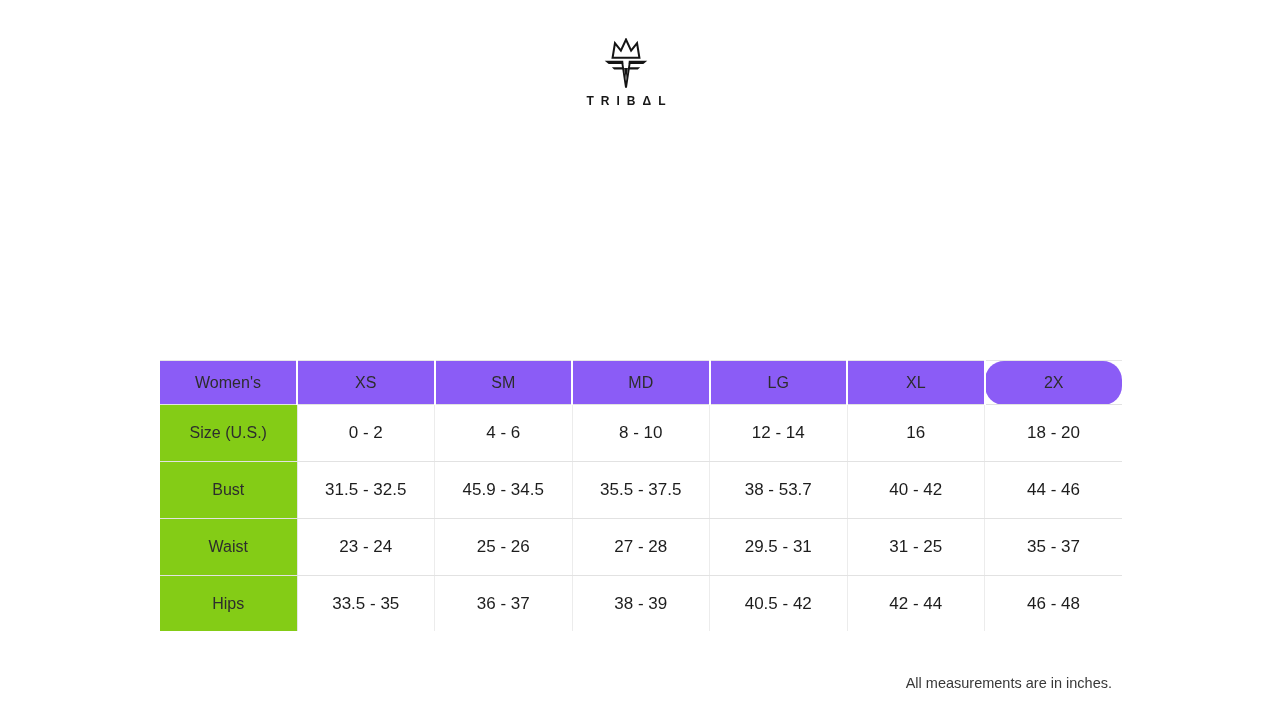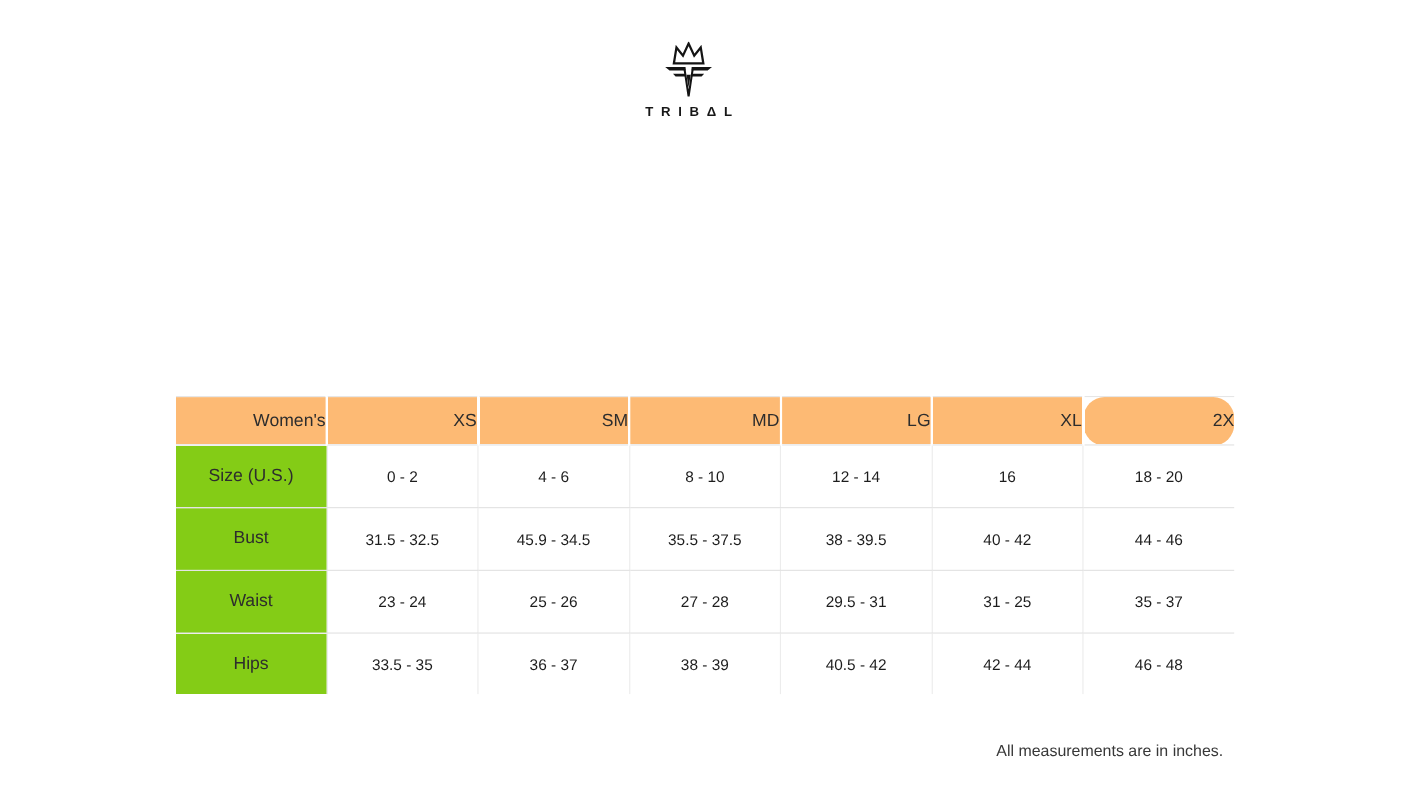--- a/index.html
+++ b/index.html
@@ -53,38 +53,37 @@
     padding: 0;
     text-align: center;
     vertical-align: middle;
     border-bottom: 1px solid #e2e2e2;
     color: #2d2d2d;
     overflow: hidden;
     white-space: nowrap;
   }
   table.size-chart thead th {
     height: 43px;
-    background: #fdba74;
+    background: #8b5cf6;
     font-weight: normal;
     font-size: 16px;
     border-right: 2px solid #ffffff;
-    text-align: right;
   }
   table.size-chart thead th:last-child { border-right: none; border-radius: 19px; }
   table.size-chart tbody th {
     height: 56px;
     background: #84cc16;
     font-weight: normal;
     font-size: 16px;
     border-right: 1px solid #e6e6e6;
   }
   table.size-chart tbody td {
     height: 56px;
     background: #ffffff;
-    font-size: 14px;
+    font-size: 17px;
     color: #1d1d1d;
     border-right: 1px solid #ececec;
     margin-top: 44px;
   }
   table.size-chart tbody td:last-child { border-right: none; }
   table.size-chart tbody tr:last-child th,
   table.size-chart tbody tr:last-child td {
     border-bottom: none; 
     height: 55px;
   }
@@ -148,21 +147,21 @@
           <td>8 - 10</td>
           <td>12 - 14</td>
           <td>16</td>
           <td>18 - 20</td>
         </tr>
         <tr>
           <th>Bust</th>
           <td>31.5 - 32.5</td>
           <td>45.9 - 34.5</td>
           <td>35.5 - 37.5</td>
-          <td>38 - 39.5</td>
+          <td>38 - 53.7</td>
           <td>40 - 42</td>
           <td>44 - 46</td>
         </tr>
         <tr>
           <th>Waist</th>
           <td>23 - 24</td>
           <td>25 - 26</td>
           <td>27 - 28</td>
           <td>29.5 - 31</td>
           <td>31 - 25</td>

